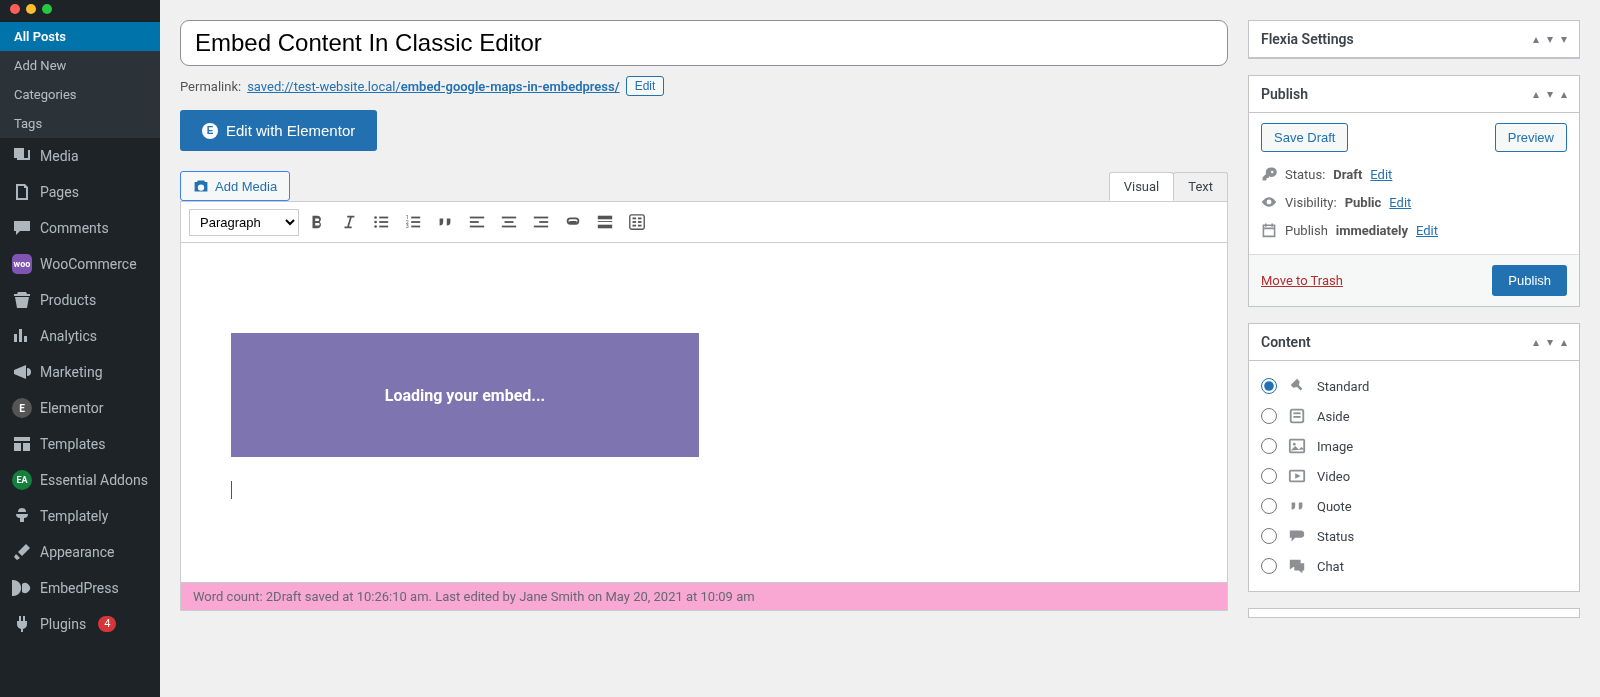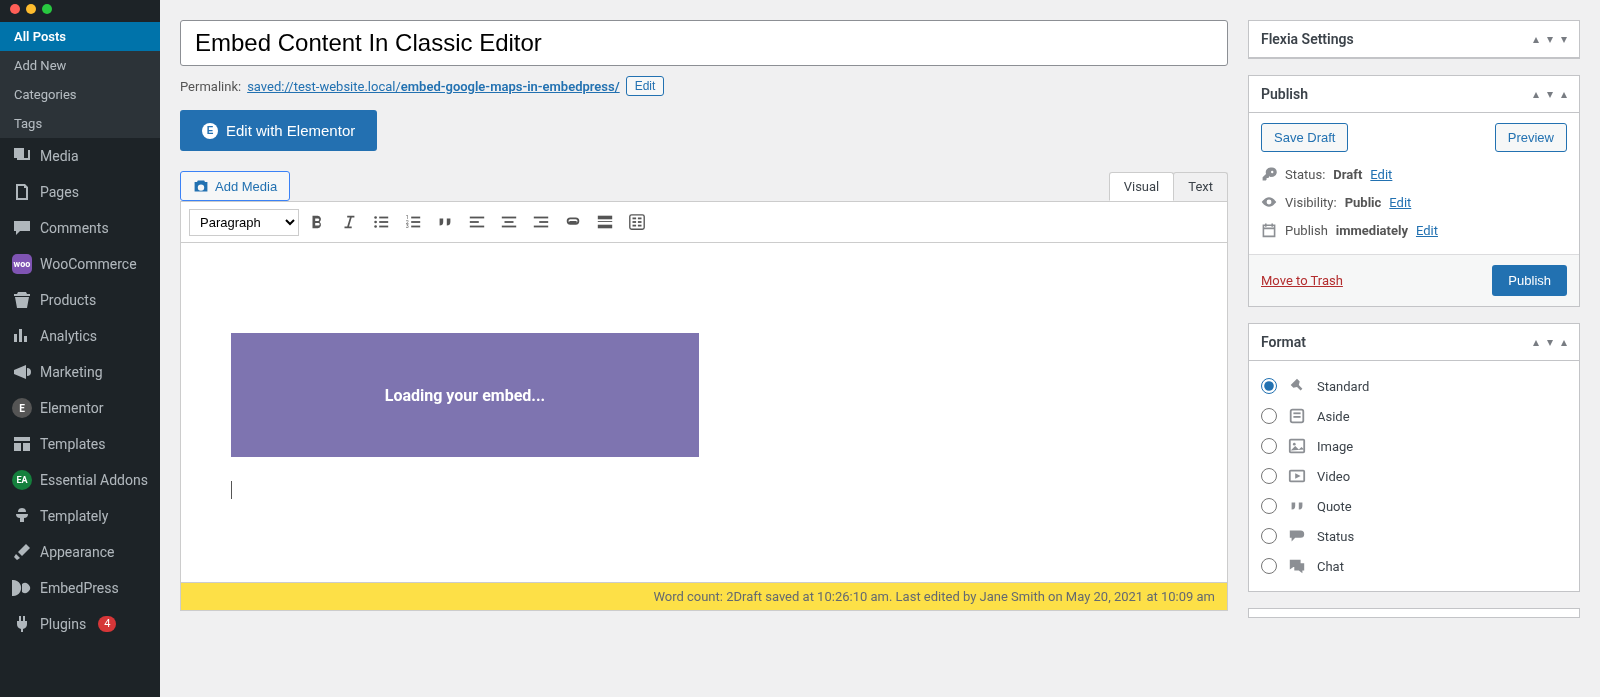--- a/index.html
+++ b/index.html
@@ -17,21 +17,21 @@
 .sidebar { width: 160px; background: #1d2327; color: #f0f0f1; padding-top: 22px; flex-shrink: 0; }
 .sidebar .item { display: flex; align-items: center; gap: 8px; padding: 8px 12px; color: rgba(240,246,252,.7); cursor: pointer; font-size: 14px; }
 .sidebar .sub { padding: 7px 12px 7px 14px; font-size: 13px; color: rgba(240,246,252,.7); cursor: pointer; background: #2c3338; }
 .sidebar .sub.current { font-weight: 600; color: #fff; background: #0073aa; }
 .sidebar .sub.currentgroup { background: #2c3338; }
 .sidebar .icon { width: 20px; height: 20px; display:inline-flex; align-items:center; justify-content:center; fill: currentColor; }
 .sidebar .badge { background: #d63638; color: #fff; border-radius: 9px; padding: 0 6px; font-size: 11px; line-height: 16px; margin-left: 4px; }
 
 
 .main { flex: 1; padding: 20px 20px 0 20px; overflow: auto; }
-.title-input { width: 100%; font-size: 24px; padding: 8px 14px; border: 1px solid #8c8f94; background: #fff; border-radius: 3px; }
+.title-input { width: 100%; font-size: 24px; padding: 8px 14px; border: 1px solid #8c8f94; background: #fff; border-radius: 9px; }
 .permalink { margin: 10px 0 14px; font-size: 13px; display: flex; align-items: center; gap: 6px; color: #555; }
 .permalink a { color: #2271b1; text-decoration: underline; }
 .permalink .slug { font-weight: 600; }
 .btn-small { border: 1px solid #2271b1; color: #2271b1; background: #f6f7f7; padding: 2px 8px; font-size: 12px; border-radius: 3px; cursor: pointer; }
 .btn-elementor { background: #2370b1; color:#fff; border:none; padding: 12px 22px; font-size: 15px; border-radius: 3px; cursor: pointer; display: inline-flex; align-items: center; gap: 8px; }
 .elementor-ico { width: 16px; height: 16px; background: #fff; border-radius: 50%; display:inline-flex; align-items:center; justify-content:center; color:#2370b1; font-size:10px; font-weight:bold; }
 
 .editor-wrap { margin-top: 20px; }
 .media-row { display:flex; justify-content: space-between; align-items: flex-end; }
 .btn-media { border: 1px solid #3b82f6; color: #2271b1; background: #f6f7f7; padding: 6px 12px; font-size: 13px; border-radius: 3px; cursor: pointer; display:inline-flex; align-items:center; gap:6px; }
@@ -41,21 +41,21 @@
 
 .toolbar { border: 1px solid #ccc; background: #fff; padding: 6px 8px; display: flex; align-items: center; gap: 4px; }
 .toolbar select { font-size: 13px; padding: 4px 6px; border: 1px solid #ccc; background: #fff; width: 110px; }
 .tb-btn { width: 28px; height: 28px; display:inline-flex; align-items:center; justify-content:center; cursor: pointer; color: #555; border-radius: 2px; }
 .tb-btn svg { width: 18px; height: 18px; fill: currentColor; }
 
 .editor-canvas { border: 1px solid #ccc; border-top: none; background: #fff; min-height: 340px; padding: 90px 50px 30px; position: relative; }
 .embed-box { width: 468px; height: 124px; background: #7e74b0; color: #fff; display:flex; align-items:center; justify-content:center; font-weight: 700; font-size: 16px; }
 .cursor-line { margin-top: 24px; border-left: 1px solid #555; height: 18px; width: 1px; }
 
-.status-bar { border: 1px solid #ccc; border-top: none; background: #fde047; display: flex; justify-content: flex-end; padding: 6px 12px; font-size: 13px; color: #646970; }
+.status-bar { border: 1px solid #ccc; border-top: none; background: #f9a8d4; display: flex; justify-content: flex-start; padding: 6px 12px; font-size: 13px; color: #646970; }
 
 
 .side { width: 352px; padding: 20px 20px 0 0; flex-shrink: 0; display:flex; flex-direction:column; gap: 16px; }
 .panel { border: 1px solid #c3c4c7; background: #fff; }
 .panel-head { display:flex; align-items:center; justify-content:space-between; padding: 10px 12px; border-bottom: 1px solid #c3c4c7; }
 .panel-head h3 { font-size: 14px; font-weight: 600; }
 .panel-ctrls { display:flex; gap: 8px; color: #787c82; }
 .panel-ctrls span { cursor: pointer; font-size: 12px; }
 .panel-body { padding: 10px 12px; }
 .pub-row { display:flex; align-items:center; gap:8px; padding: 6px 0; font-size: 13px; color: #555; }
@@ -367,21 +367,21 @@
         </div>
       </div>
       <div class="pub-actions">
         <a class="trash">Move to Trash</a>
         <button class="btn-primary">Publish</button>
       </div>
     </div>
 
     <div class="panel">
       <div class="panel-head">
-        <h3>Format</h3>
+        <h3>Content</h3>
         <div class="panel-ctrls">
           <span>▴</span>
           <span>▾</span>
           <span>▴</span>
         </div>
       </div>
       <div class="panel-body" id="format-options">
           <label class="fmt-row">
             <input type="radio" name="fmt" checked="" style="">
     <span class="fico">

